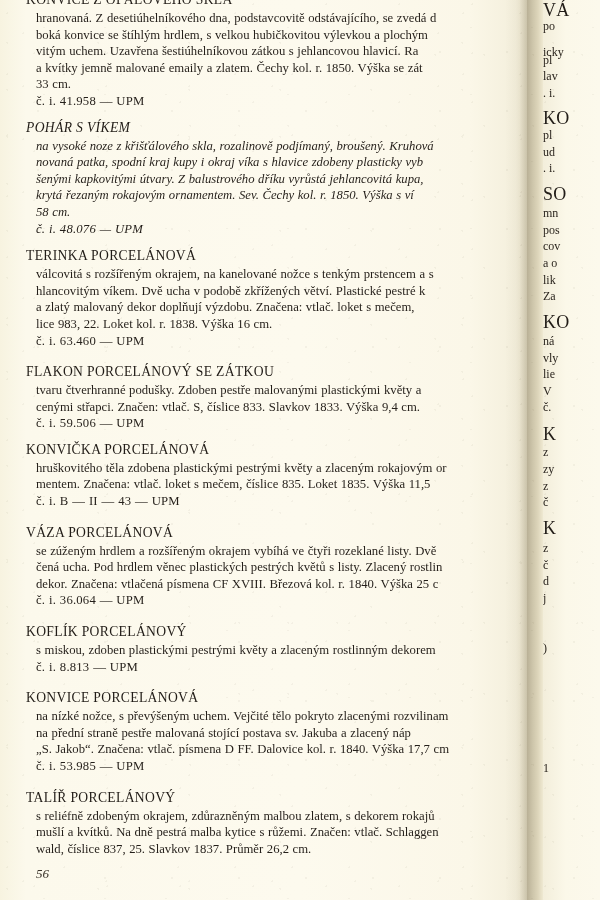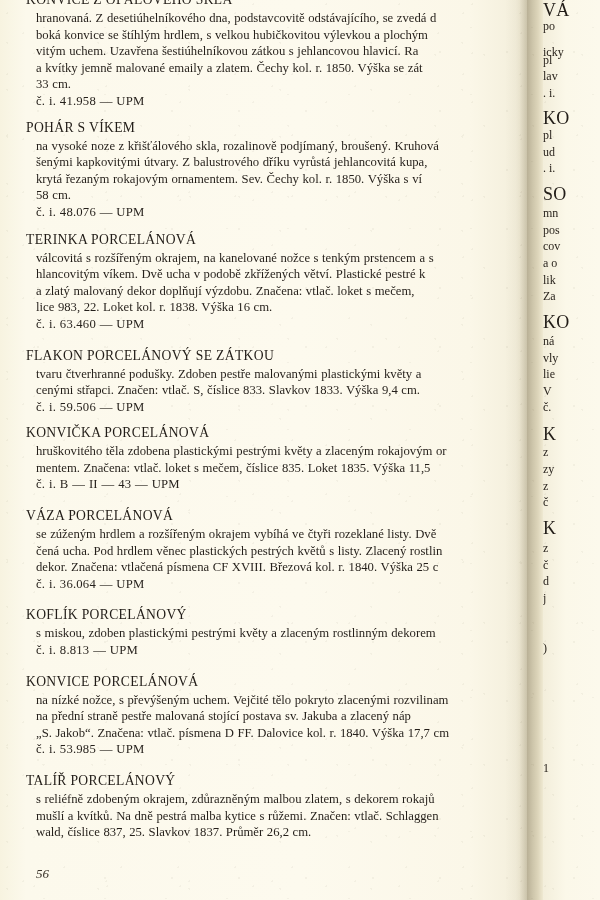--- a/index.html
+++ b/index.html
@@ -184,26 +184,27 @@
       <div class="entry-body">
         <span class="line">hranovaná. Z desetiúhelníkového dna, podstavcovitě odstávajícího, se zvedá d</span>
         <span class="line">boká konvice se štíhlým hrdlem, s velkou hubičkovitou výlevkou a plochým</span>
         <span class="line">vitým uchem. Uzavřena šestiúhelníkovou zátkou s jehlancovou hlavicí. Ra</span>
         <span class="line">a kvítky jemně malované emaily a zlatem. Čechy kol. r. 1850. Výška se zát</span>
         <span class="line">33 cm.</span>
         <span class="entry-inv">č. i. 41.958 — UPM</span>
       </div>
     </div>
 
-    <div class="entry" style="margin-top:0;">
+    <div class="entry" style="margin-top:0;font-style:italic;">
       <div class="entry-head">
         <span class="entry-num">85</span><span>POHÁR S VÍKEM</span>
       </div>
       <div class="entry-body">
         <span class="line">na vysoké noze z křišťálového skla, rozalinově podjímaný, broušený. Kruhová</span>
+        <span class="line">novaná patka, spodní kraj kupy i okraj víka s hlavice zdobeny plasticky vyb</span>
         <span class="line">šenými kapkovitými útvary. Z balustrového dříku vyrůstá jehlancovitá kupa,</span>
         <span class="line">krytá řezaným rokajovým ornamentem. Sev. Čechy kol. r. 1850. Výška s ví</span>
         <span class="line">58 cm.</span>
         <span class="entry-inv">č. i. 48.076 — UPM</span>
       </div>
     </div>
 
     <div class="entry" style="margin-top:10px;">
       <div class="entry-head">
         <span class="entry-num">86</span><span>TERINKA PORCELÁNOVÁ</span>

